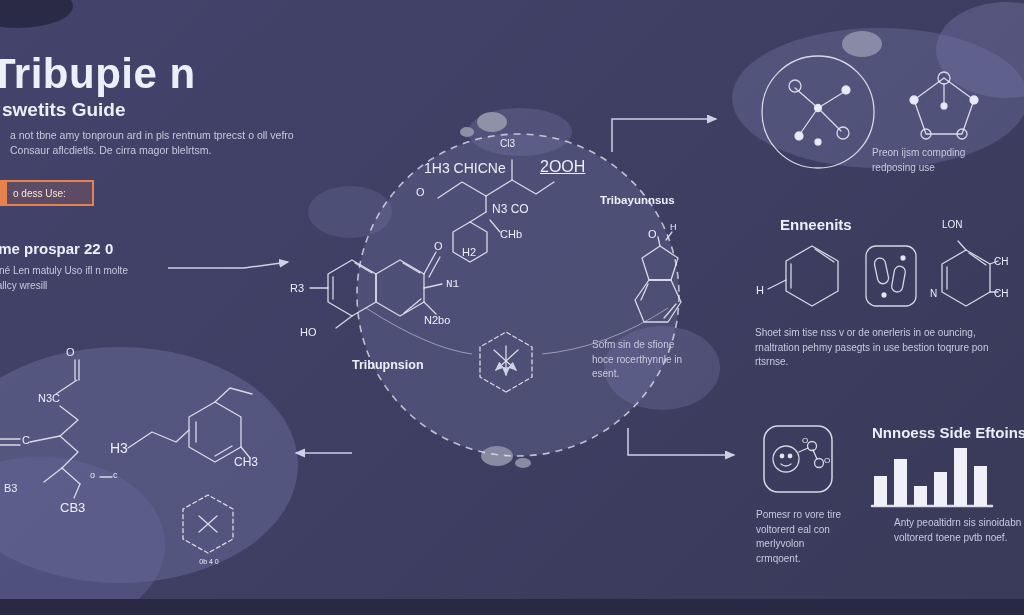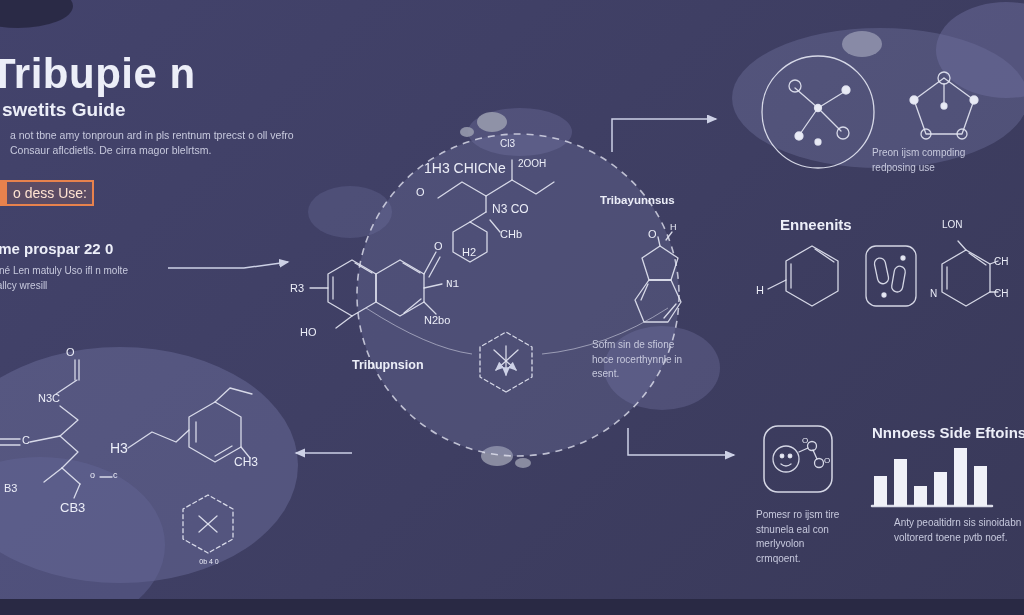--- a/index.html
+++ b/index.html
@@ -10,21 +10,21 @@
   }
   svg{position:absolute;left:0;top:0;z-index:1;pointer-events:none;}
   .lbl{position:absolute;z-index:2;font-size:11px;color:#eceef8;white-space:nowrap;}
   .soft{color:#c7c9dd;font-size:10px;line-height:1.45;white-space:normal;}
   .title{left:-10px;top:50px;font-size:42px;font-weight:800;letter-spacing:.5px;}
   .subtitle{left:2px;top:99px;font-size:19px;font-weight:700;}
   .intro{left:10px;top:128px;width:295px;font-size:10.5px;}
   .badge{position:absolute;left:-8px;top:180px;z-index:2;width:98px;height:22px;
     border:2px solid #e8824d;background:rgba(232,130,77,0.16);display:flex;align-items:center;}
   .badge-strip{width:13px;height:100%;background:#e8824d;flex:none;}
-  .badge-text{font-size:14px;color:#ffe3d2;padding-left:6px;}
+  .badge-text{font-size:10px;color:#ffe3d2;padding-left:6px;}
   .h2{font-size:15px;font-weight:700;}
   .chem-bold{font-weight:700;font-size:12.5px;}
   #bar-chart{position:absolute;left:874px;top:446px;width:120px;height:60px;z-index:2;
     display:flex;align-items:flex-end;gap:7px;}
   .bar{width:13px;background:#f0f1f8;}
   .footer{position:absolute;left:0;bottom:0;width:100%;height:16px;background:#292944;z-index:3;}
 </style>
 </head>
 <body>
 
@@ -211,21 +211,21 @@
   <div class="lbl" style="left:4px;top:482px;">B3</div>
   <div class="lbl" style="left:60px;top:500px;font-size:13px;">CB3</div>
   <div class="lbl" style="left:90px;top:470px;font-size:9px;">o</div>
   <div class="lbl" style="left:113px;top:470px;font-size:9px;">c</div>
   <div class="lbl" style="left:234px;top:455px;font-size:12px;">CH3</div>
   <div class="lbl" style="left:192px;top:558px;font-size:7px;width:34px;text-align:center;white-space:normal;">0b 4 0</div>
 
   <div class="lbl" style="left:424px;top:160px;font-size:14px;">1H3 CHICNe</div>
   <div class="lbl" style="left:416px;top:186px;">O</div>
   <div class="lbl" style="left:500px;top:138px;font-size:10px;">Cl3</div>
-  <div class="lbl" style="left:518px;top:158px;font-size:10px;">2OOH</div>
+  <div class="lbl" style="left:540px;top:158px;font-size:16px;text-decoration:underline;">2OOH</div>
   <div class="lbl" style="left:492px;top:202px;font-size:12px;">N3 CO</div>
   <div class="lbl" style="left:500px;top:228px;">CHb</div>
   <div class="lbl" style="left:462px;top:246px;">H2</div>
   <div class="lbl" style="left:290px;top:282px;">R3</div>
   <div class="lbl" style="left:300px;top:326px;">HO</div>
   <div class="lbl" style="left:434px;top:240px;">O</div>
   <div class="lbl" style="left:446px;top:278px;font-family:Liberation Mono, monospace;">N1</div>
   <div class="lbl" style="left:424px;top:314px;">N2bo</div>
   <div class="lbl" style="left:648px;top:228px;">O</div>
   <div class="lbl" style="left:670px;top:222px;font-size:9px;">H</div>
@@ -234,29 +234,30 @@
   <div class="lbl soft" style="left:592px;top:338px;width:104px;">Sofm sin de sfione hoce rocerthynnle in esent.</div>
 
   <div class="lbl soft" style="left:872px;top:146px;width:125px;">Preon ijsm compding redposing use</div>
 
   <div class="lbl h2" style="left:780px;top:216px;">Enneenits</div>
   <div class="lbl" style="left:756px;top:284px;">H</div>
   <div class="lbl" style="left:942px;top:219px;font-size:10px;">LON</div>
   <div class="lbl" style="left:994px;top:256px;font-size:10px;">CH</div>
   <div class="lbl" style="left:930px;top:288px;font-size:10px;">N</div>
   <div class="lbl" style="left:994px;top:288px;font-size:10px;">CH</div>
+  <div class="lbl soft" style="left:755px;top:326px;width:254px;">Shoet sim tise nss v or de onerleris in oe ouncing, rnaltration pehmy pasegts in use bestion toqrure pon rtsrnse.</div>
 
   <div class="lbl h2" style="left:872px;top:424px;">Nnnoess Side Eftoins</div>
   <div class="lbl" style="left:802px;top:436px;font-size:8px;">O</div>
   <div class="lbl" style="left:824px;top:456px;font-size:8px;">O</div>
   <div id="bar-chart">
       <div class="bar" style="height: 30px; background: rgb(240, 241, 248);"></div>
       <div class="bar" style="height: 47px; background: rgb(240, 241, 248);"></div>
       <div class="bar" style="height: 20px; background: rgb(240, 241, 248);"></div>
       <div class="bar" style="height: 34px; background: rgb(240, 241, 248);"></div>
       <div class="bar" style="height: 58px; background: rgb(240, 241, 248);"></div>
       <div class="bar" style="height: 40px; background: rgb(240, 241, 248);"></div>
     </div>
-  <div class="lbl soft" style="left:756px;top:508px;width:88px;">Pomesr ro ijsm tire stnunela eal con merlyvolon crmqoent.</div>
+  <div class="lbl soft" style="left:756px;top:508px;width:88px;">Pomesr ro vore tire voltorerd eal con merlyvolon crmqoent.</div>
   <div class="lbl soft" style="left:874px;top:516px;width:150px;margin-left:20px;">Anty peoaltidrn sis sinoidabn ent voltorerd toene pvtb noef.</div>
 
   <div class="footer"></div>
 </div>
 
 </body></html>

